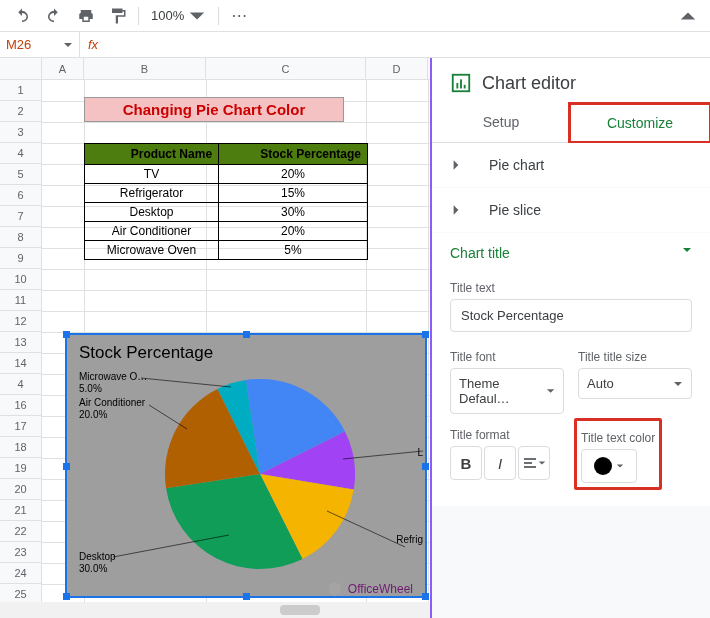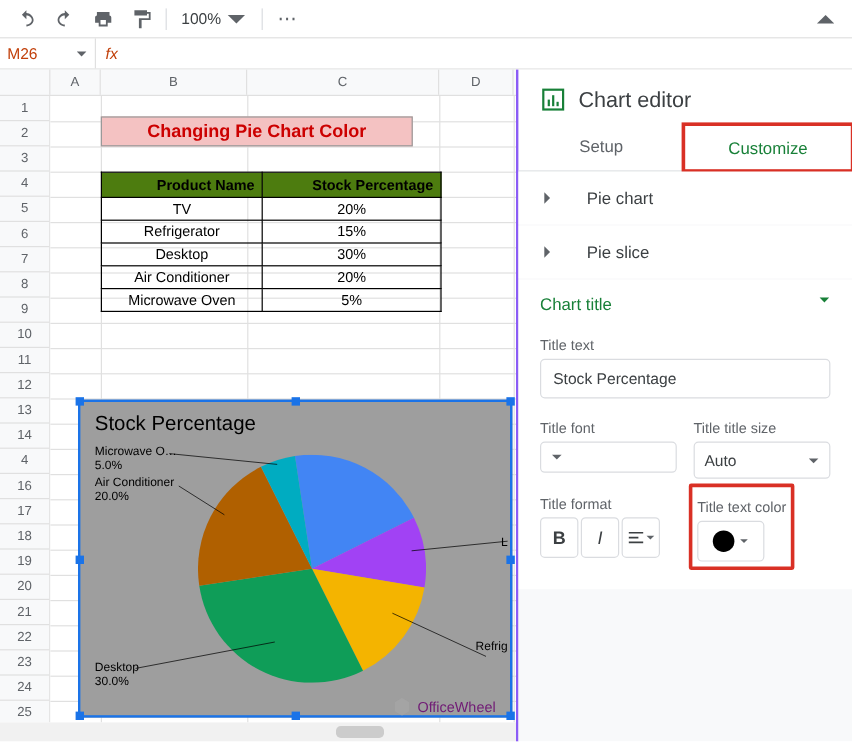--- a/index.html
+++ b/index.html
@@ -295,20 +295,21 @@
               <svg width="10" height="10" viewBox="0 0 10 10">
                 <path fill="#188038" d="M1 3l4 4 4-4z"></path>
               </svg>
             </div>
           <div class="field-label">Title text</div>
           <input class="text-input" value="Stock Percentage" style="">
           <div class="row2">
             <div class="col50">
               <div class="field-label">Title font</div>
               <div class="dropdown">
+                  <span>Theme Defaul…</span>
                   <svg width="10" height="10" viewBox="0 0 10 10">
                     <path fill="#5f6368" d="M1 3l4 4 4-4z"></path>
                   </svg>
                 </div>
             </div>
             <div class="col50">
               <div class="field-label">Title title size</div>
               <div class="dropdown">
                   <span>Auto</span>
                   <svg width="10" height="10" viewBox="0 0 10 10">

